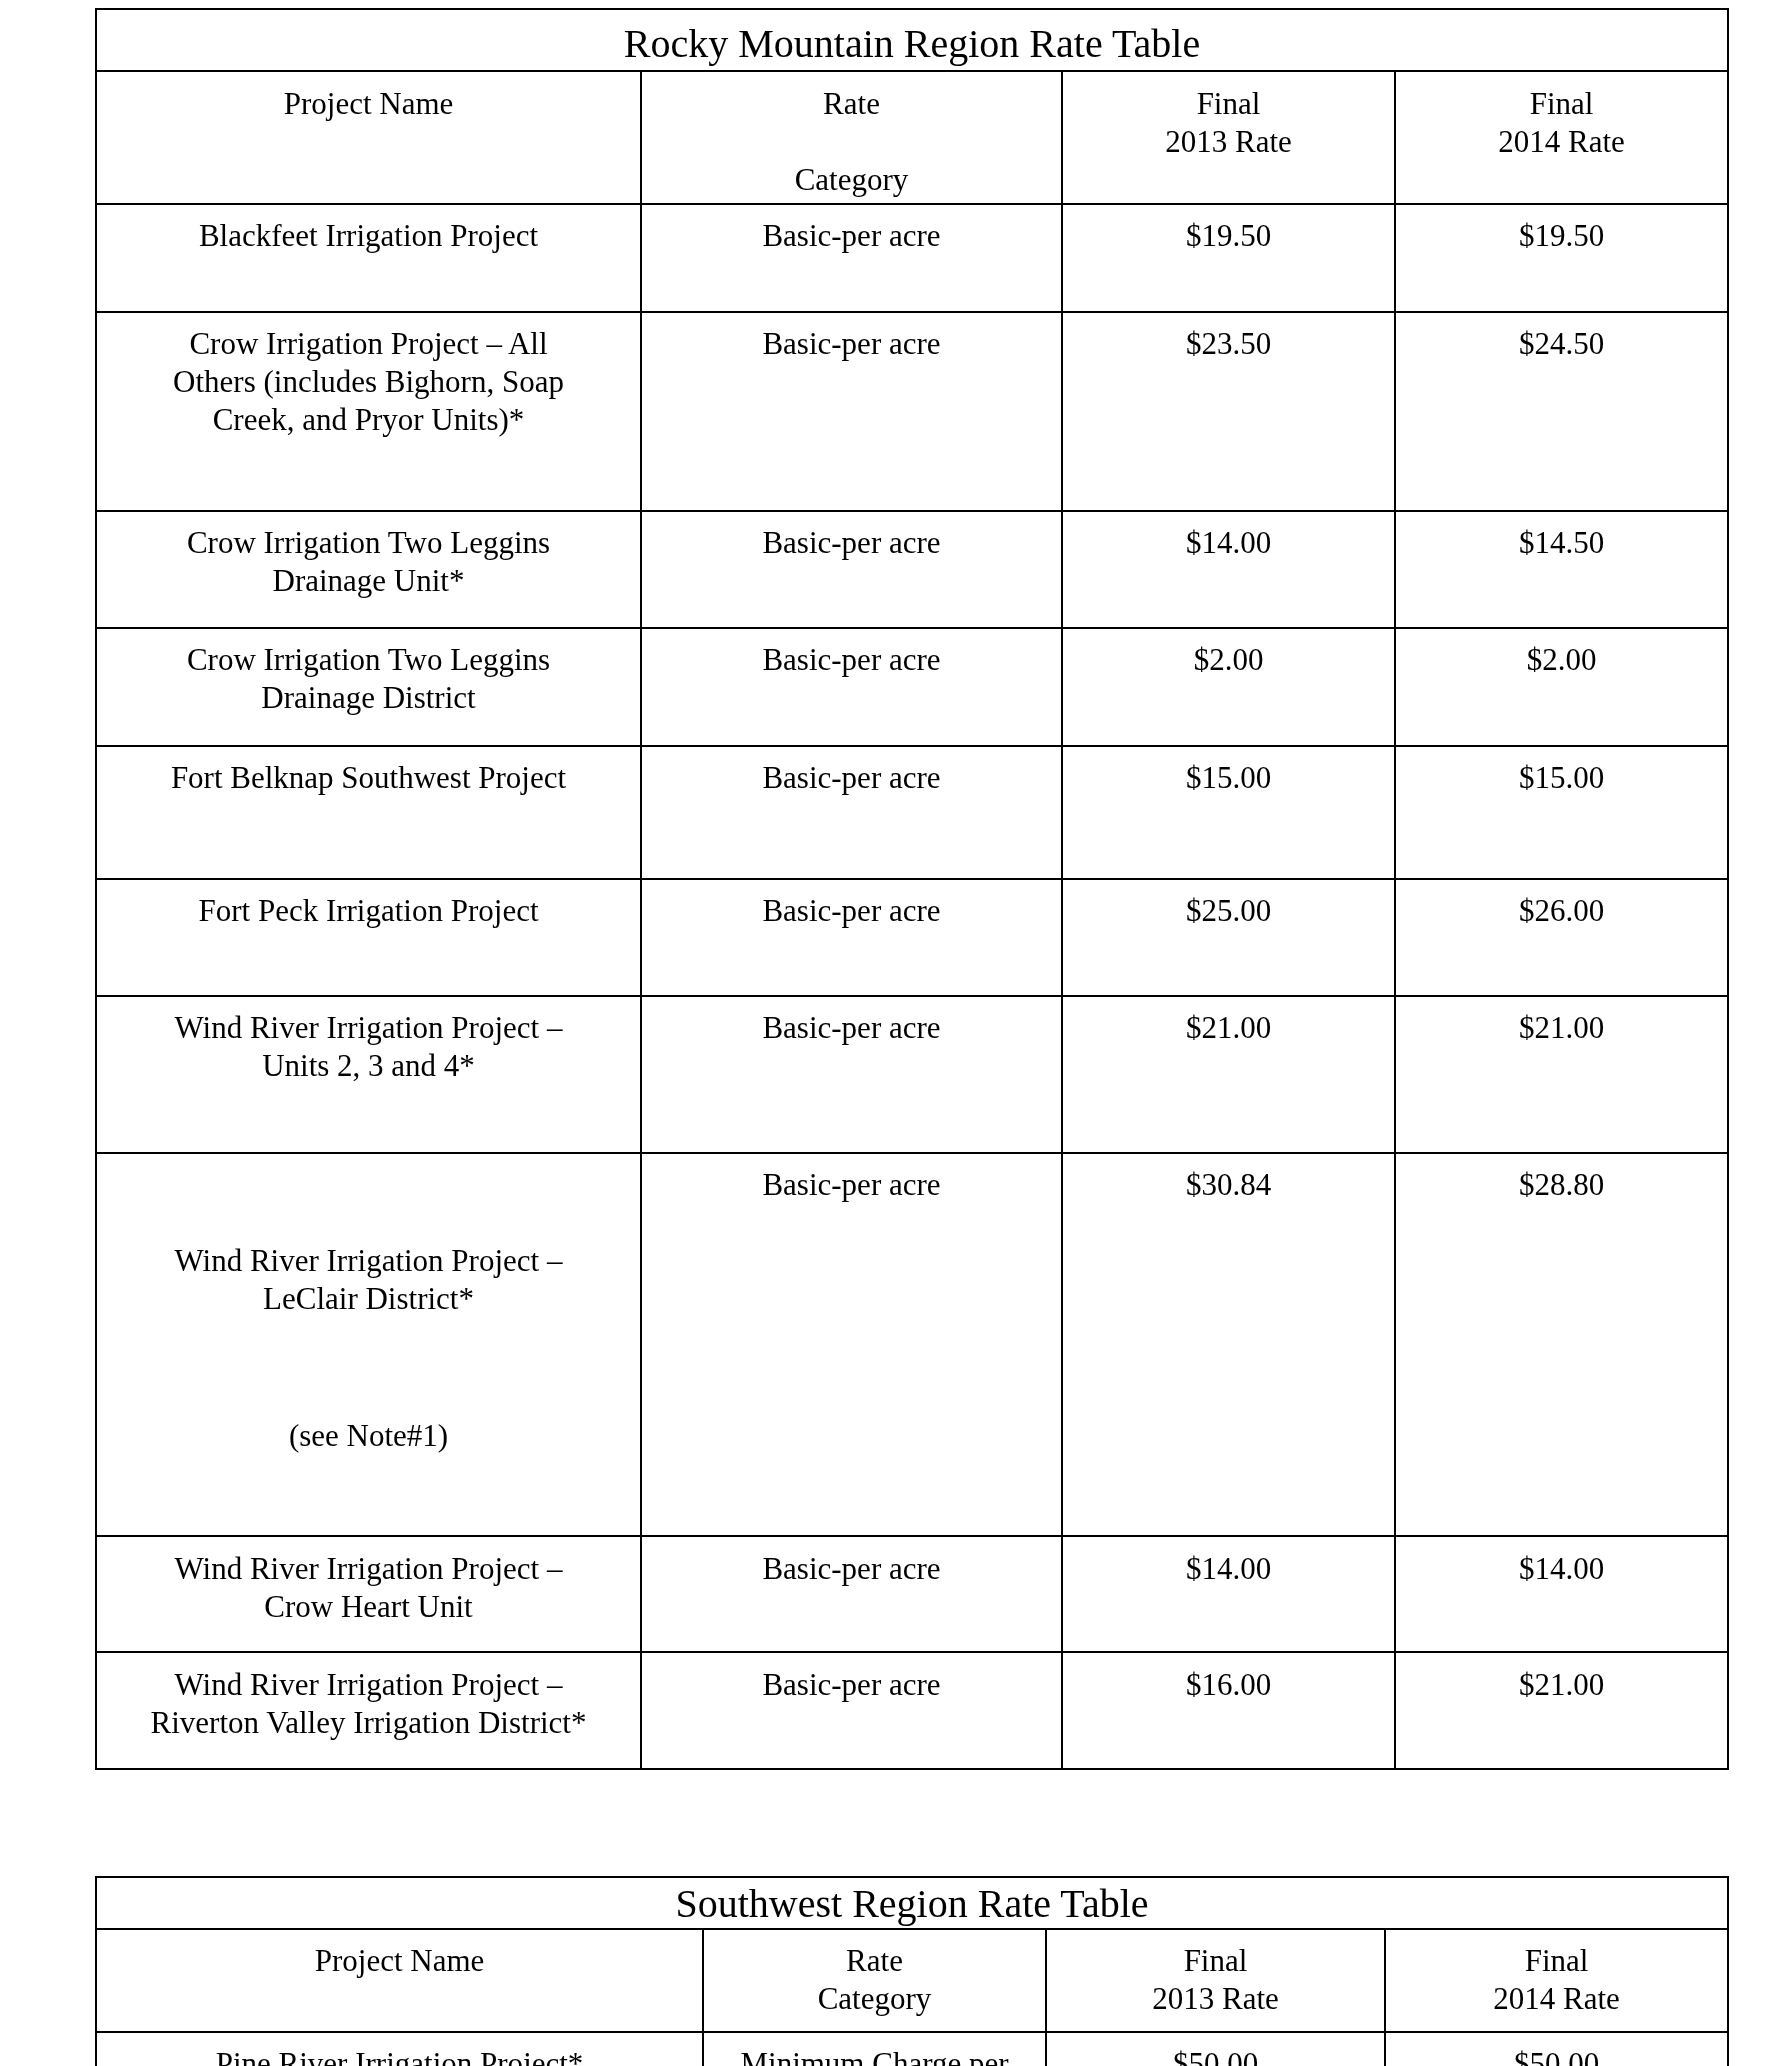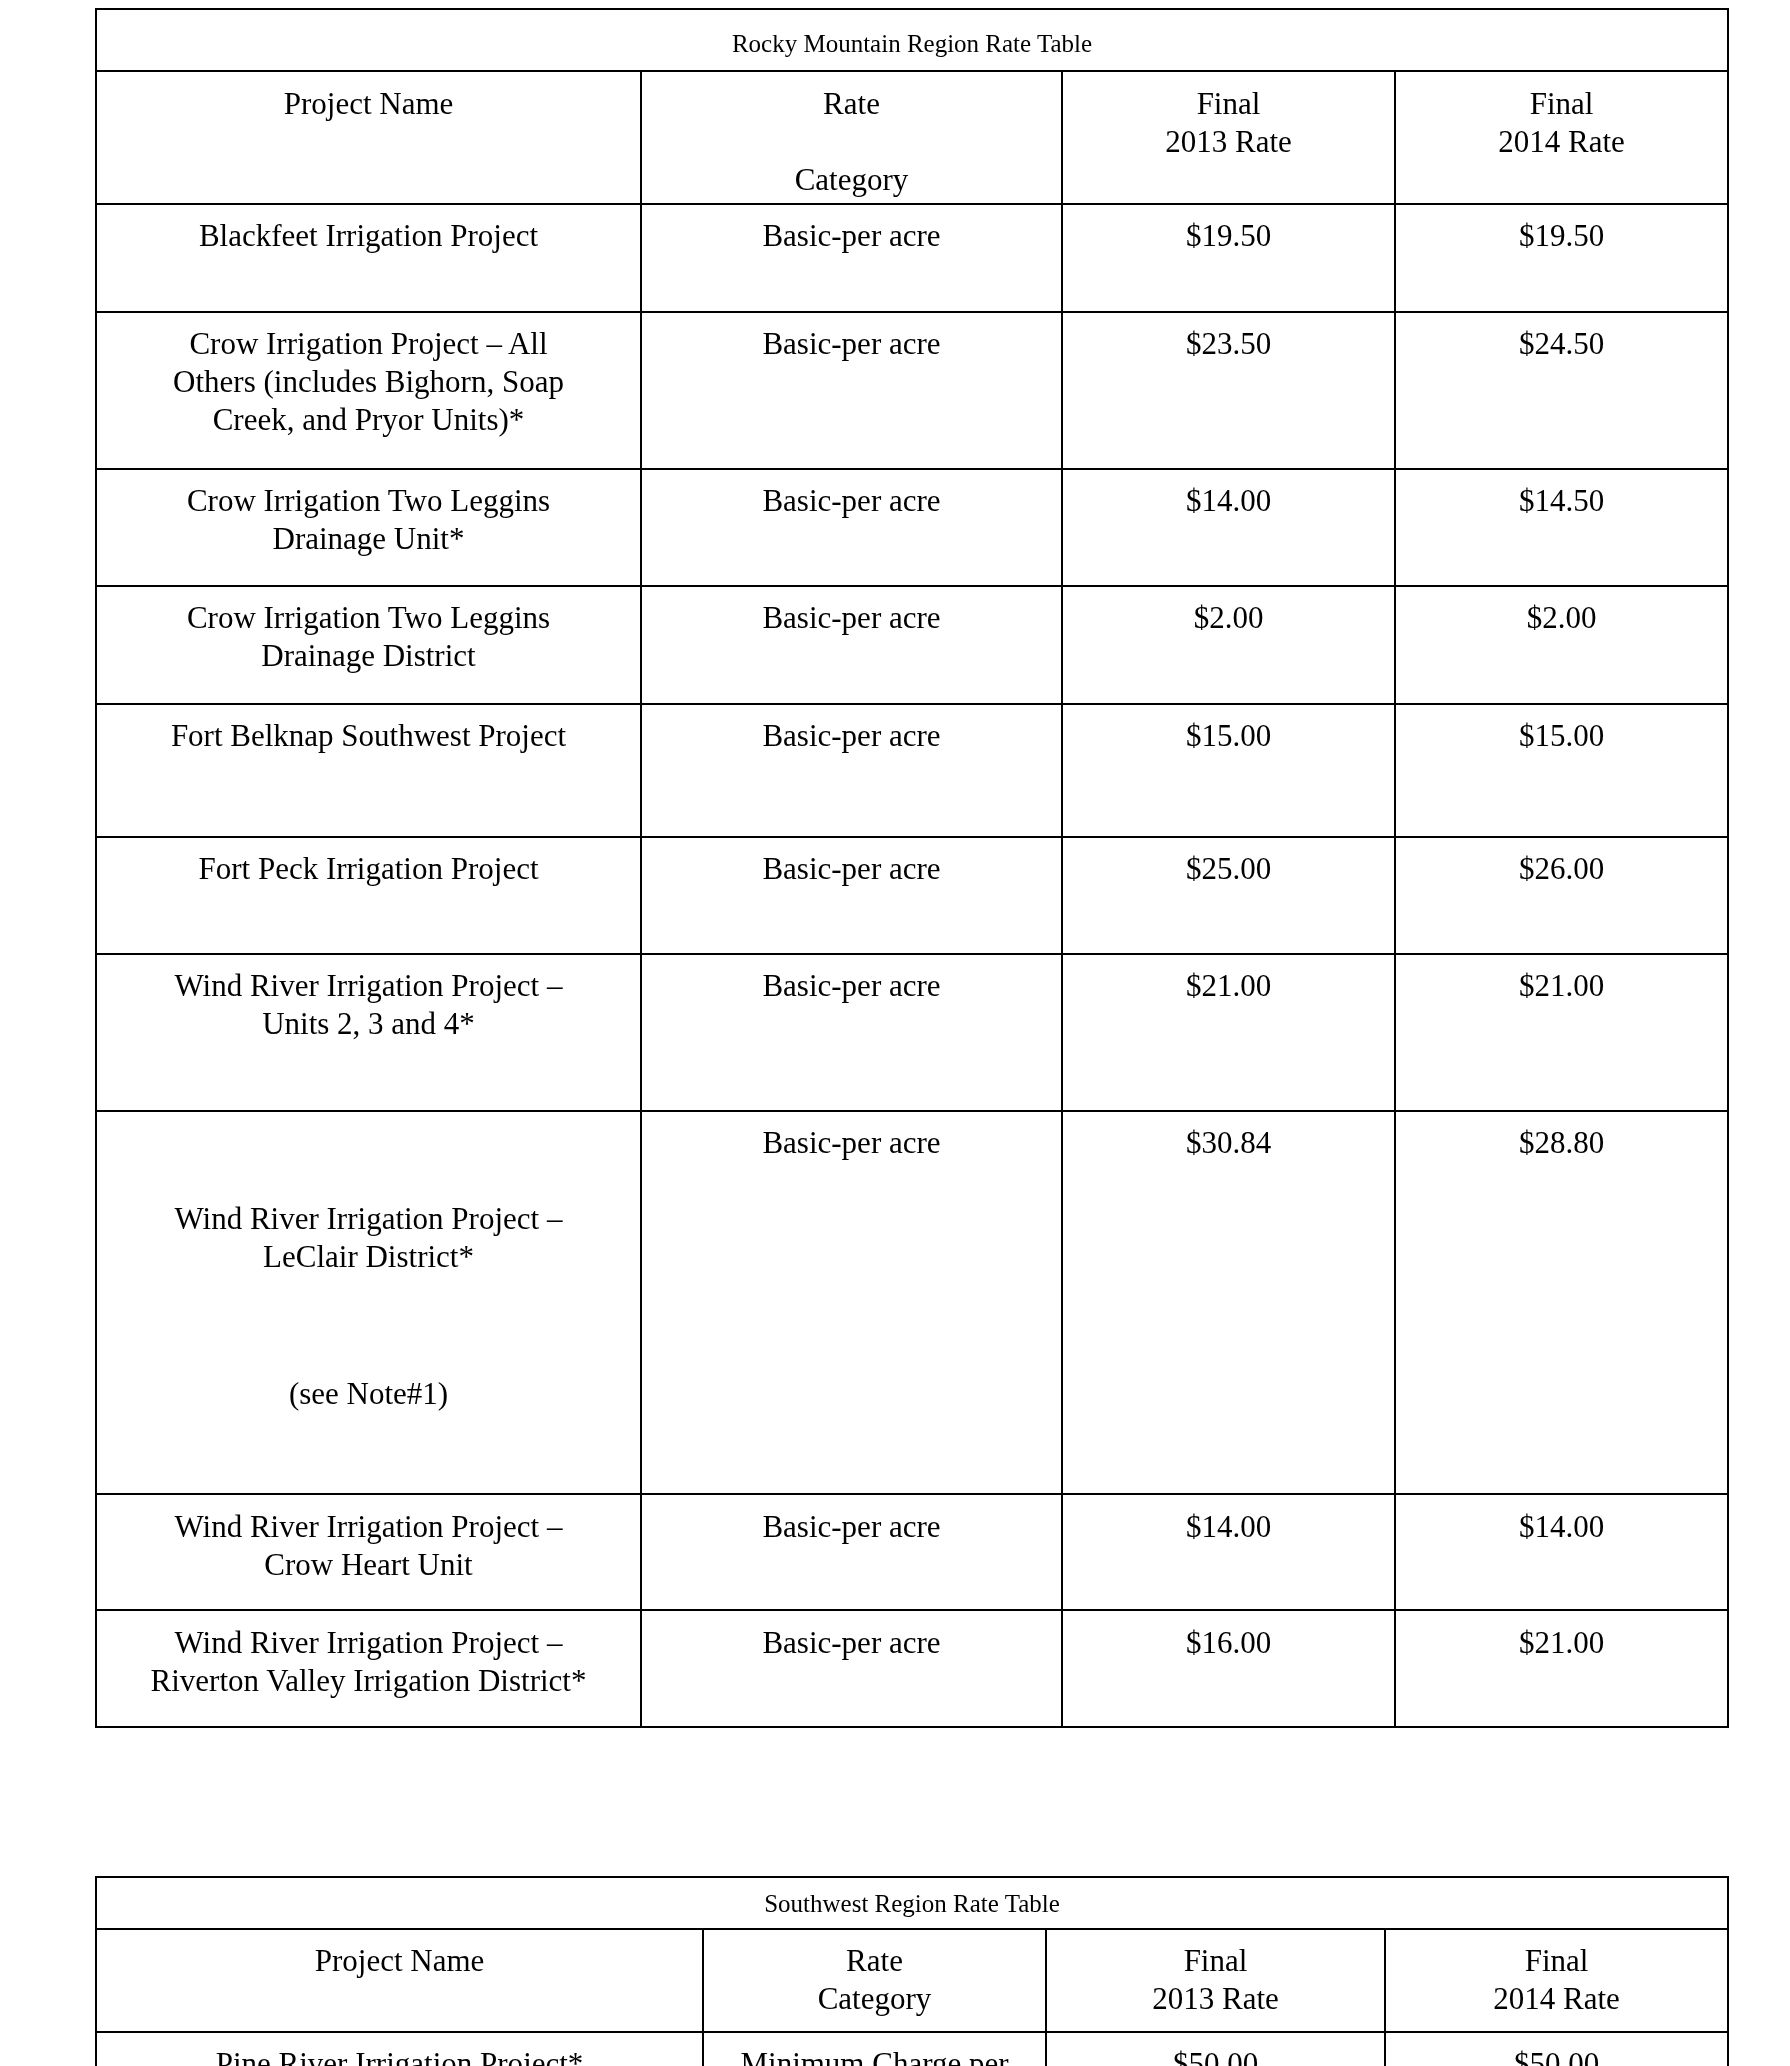--- a/index.html
+++ b/index.html
@@ -33,21 +33,21 @@
     vertical-align: top;
     padding: 12.4px 10.3px 4.1px 10.3px;
     font-weight: normal;
     white-space: pre-wrap;
     overflow: hidden;
     text-align: center;
   }
   td.title-cell {
     text-align: center;
     font-weight: bold;
-    font-size: 25px;
+    font-size: 40px;
     line-height: 41px;
     padding-top: 7.4px;
   }
   .t2 td.title-cell { padding-top: 5px; }
   td.proj, th.proj {
     text-align: left;
     padding-left: 18.6px;
     padding-right: 12.4px;
     margin-top: 18px;
   }
@@ -82,21 +82,21 @@
       </tr>
 
       <tr style="height:108px">
         <td class="proj"><div class="nm">Blackfeet Irrigation Project</div></td>
         <td>Basic-per acre</td>
         <td>$19.50</td>
         <td>$19.50</td>
       </tr>
 
 
-      <tr style="height:157px">
+      <tr style="height:199px">
         <td class="proj"><div class="nm">Crow Irrigation Project – All
 Others (includes Bighorn, Soap
 Creek, and Pryor Units)*</div></td>
         <td>Basic-per acre</td>
         <td>$23.50</td>
         <td>$24.50</td>
       </tr>
 
       <tr style="height:117px">
         <td class="proj"><div class="nm">Crow Irrigation Two Leggins

